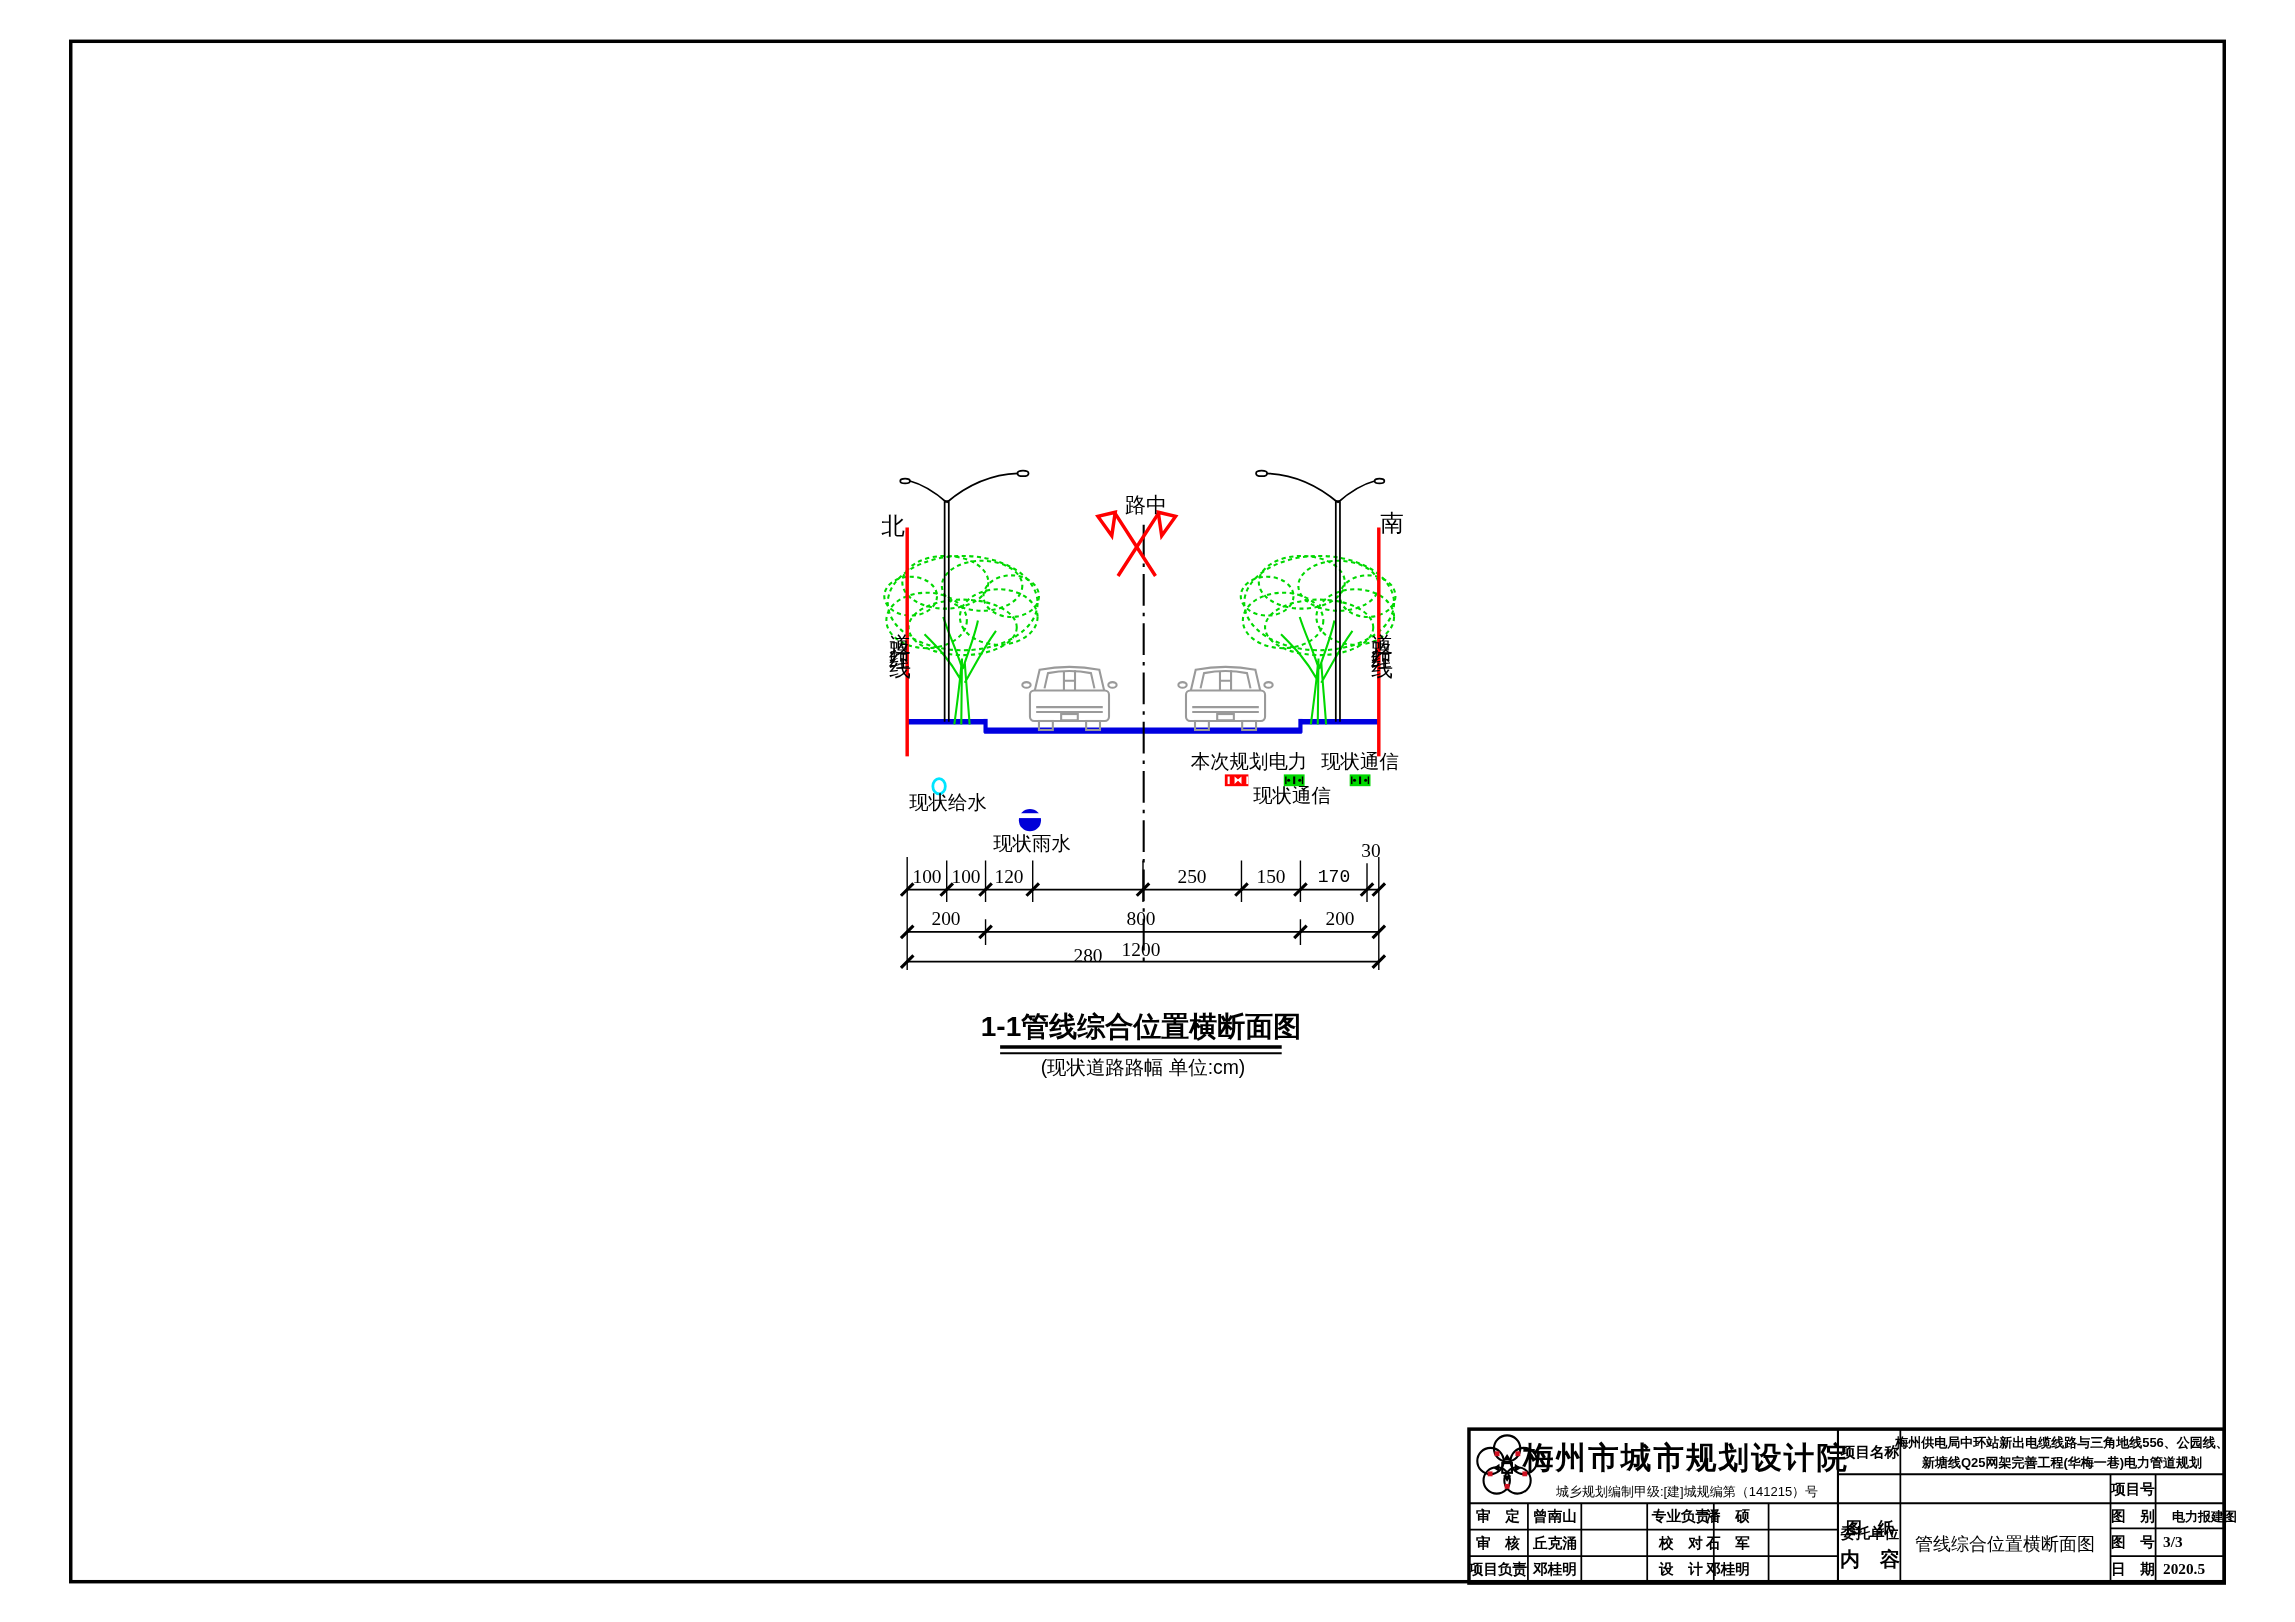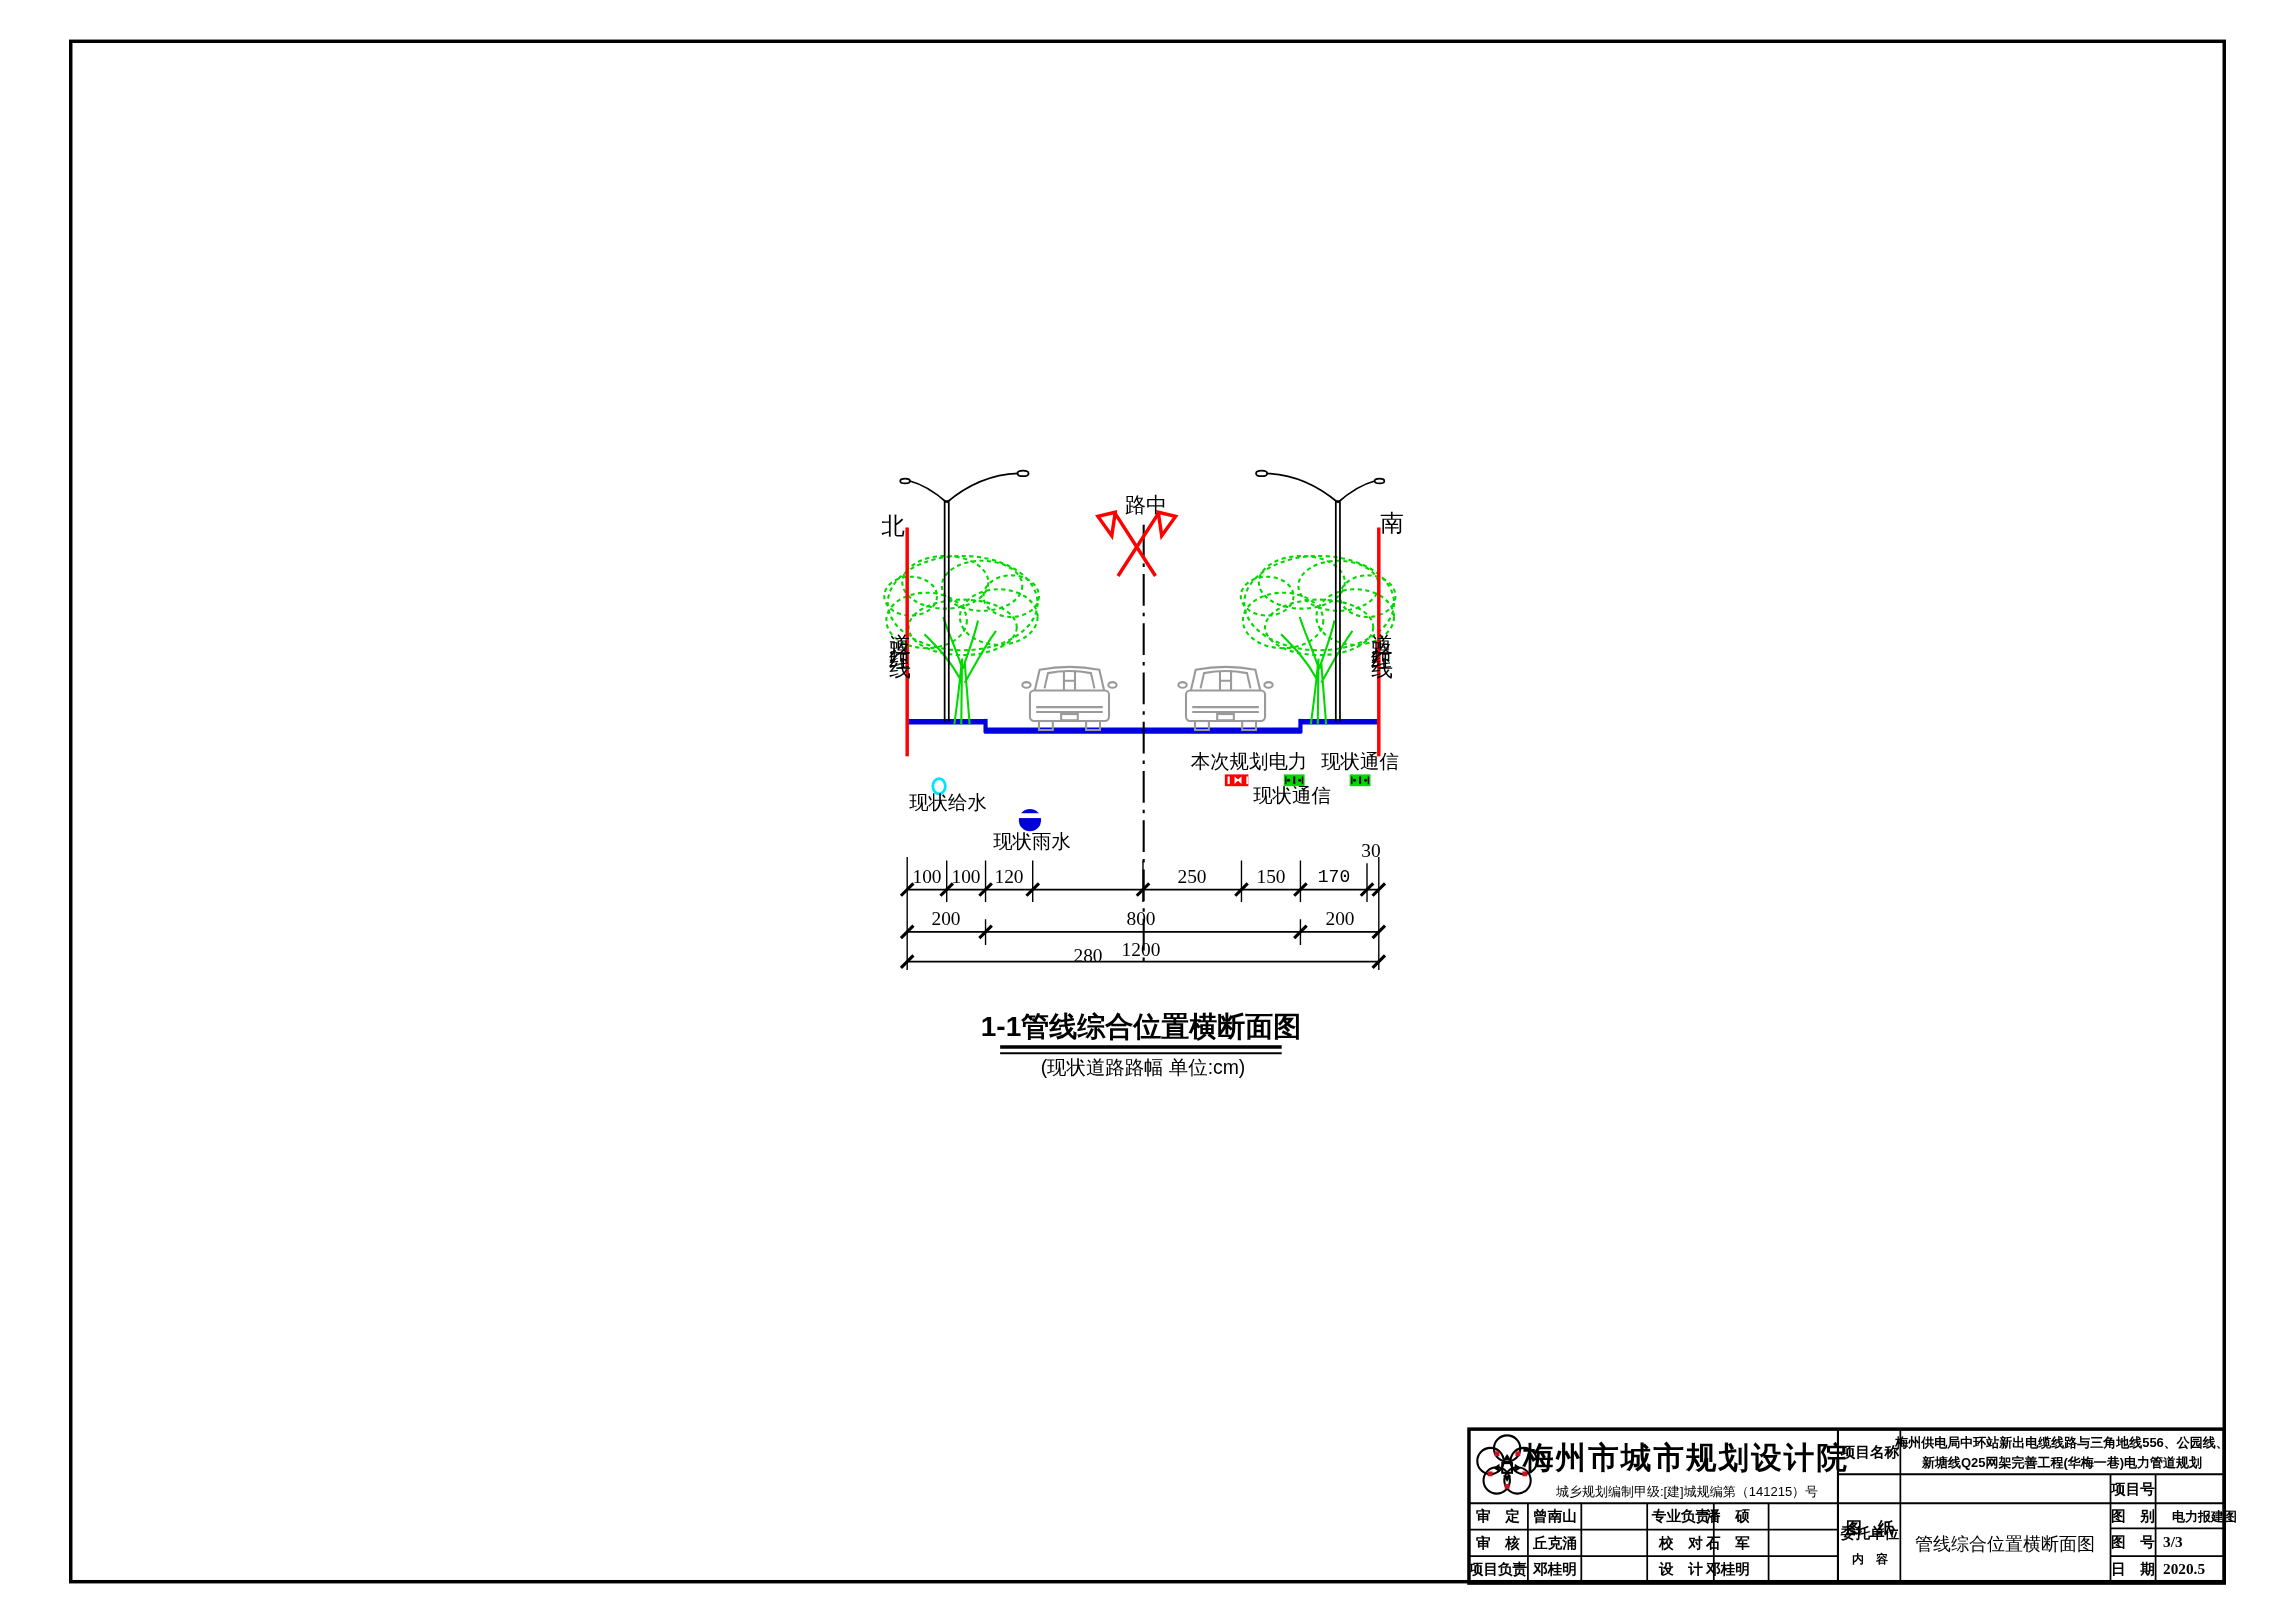--- a/index.html
+++ b/index.html
@@ -211,21 +211,21 @@
 
 <div class="txt vtext" style="left:889px;top:616px;font-size:22px;">道路红线</div>
 <div class="txt vtext" style="left:1371px;top:616px;font-size:22px;">道路红线</div>
 
 <div class="txt ctext" style="left:1146px;top:504px;font-size:21px;">路中</div>
 
 <div class="txt ctext" style="left:1249px;top:762px;font-size:19.4px;">本次规划电力</div>
 <div class="txt ctext" style="left:1360px;top:762px;font-size:19.4px;">现状通信</div>
 <div class="txt ctext" style="left:1292px;top:796px;font-size:19.4px;">现状通信</div>
 <div class="txt ctext" style="left:948px;top:803px;font-size:19.4px;">现状给水</div>
-<div class="txt ctext" style="left:1032px;top:844px;font-size:19.4px;font-family:Liberation Mono, monospace;">现状雨水</div>
+<div class="txt ctext" style="left:1032px;top:844px;font-size:19.4px;">现状雨水</div>
 
 <div class="txt ctext serif" style="left:927px;top:877px;font-size:19.4px;">100</div>
 <div class="txt ctext serif" style="left:966px;top:877px;font-size:19.4px;">100</div>
 <div class="txt ctext serif" style="left:1009px;top:877px;font-size:19.4px;">120</div>
 <div class="txt ctext serif" style="left:1088px;top:919px;font-size:19.4px;margin-top:37px;">280</div>
 <div class="txt ctext serif" style="left:1192px;top:877px;font-size:19.4px;">250</div>
 <div class="txt ctext serif" style="left:1271px;top:877px;font-size:19.4px;">150</div>
 <div class="txt ctext serif" style="left:1334px;top:877px;font-size:18px;font-family:Liberation Mono, monospace;">170</div>
 <div class="txt ctext serif" style="left:1371px;top:851px;font-size:19.4px;">30</div>
 
@@ -257,21 +257,21 @@
 <div class="txt ctext bold" style="left:1728px;top:1569px;font-size:14.6px;">邓桂明</div>
 
 <div class="txt ctext bold" style="left:1870px;top:1452px;font-size:14.6px;">项目名称</div>
 <div class="txt ctext bold" style="left:2062px;top:1442px;font-size:13px;">梅州供电局中环站新出电缆线路与三角地线556、公园线、</div>
 <div class="txt ctext bold" style="left:2062px;top:1462px;font-size:13px;">新塘线Q25网架完善工程(华梅一巷)电力管道规划</div>
 
 <div class="txt ctext bold" style="left:1870px;top:1489px;font-size:14.6px;margin-top:44px;">委托单位</div>
 <div class="txt ctext bold" style="left:2133px;top:1489px;font-size:14.6px;">项目号</div>
 
 <div class="txt ctext bold" style="left:1870px;top:1528px;font-size:16px;">图　纸</div>
-<div class="txt ctext bold" style="left:1870px;top:1559px;font-size:12px;">内　容</div>
+<div class="txt ctext bold" style="left:1870px;top:1559px;font-size:20px;">内　容</div>
 <div class="txt ctext" style="left:2005px;top:1544px;font-size:18px;">管线综合位置横断面图</div>
 
 <div class="txt ctext bold" style="left:2133px;top:1516px;font-size:14.6px;">图　别</div>
 <div class="txt ltext bold" style="left:2160px;top:1516px;font-size:13px;padding-left:12px;">电力报建图</div>
 
 <div class="txt ctext bold" style="left:2133px;top:1542px;font-size:14.6px;">图　号</div>
 <div class="txt ltext bold serif" style="left:2163px;top:1542px;font-size:15.3px;">3/3</div>
 
 <div class="txt ctext bold" style="left:2133px;top:1569px;font-size:14.6px;">日　期</div>
 <div class="txt ltext bold serif" style="left:2163px;top:1569px;font-size:15.3px;">2020.5</div>

